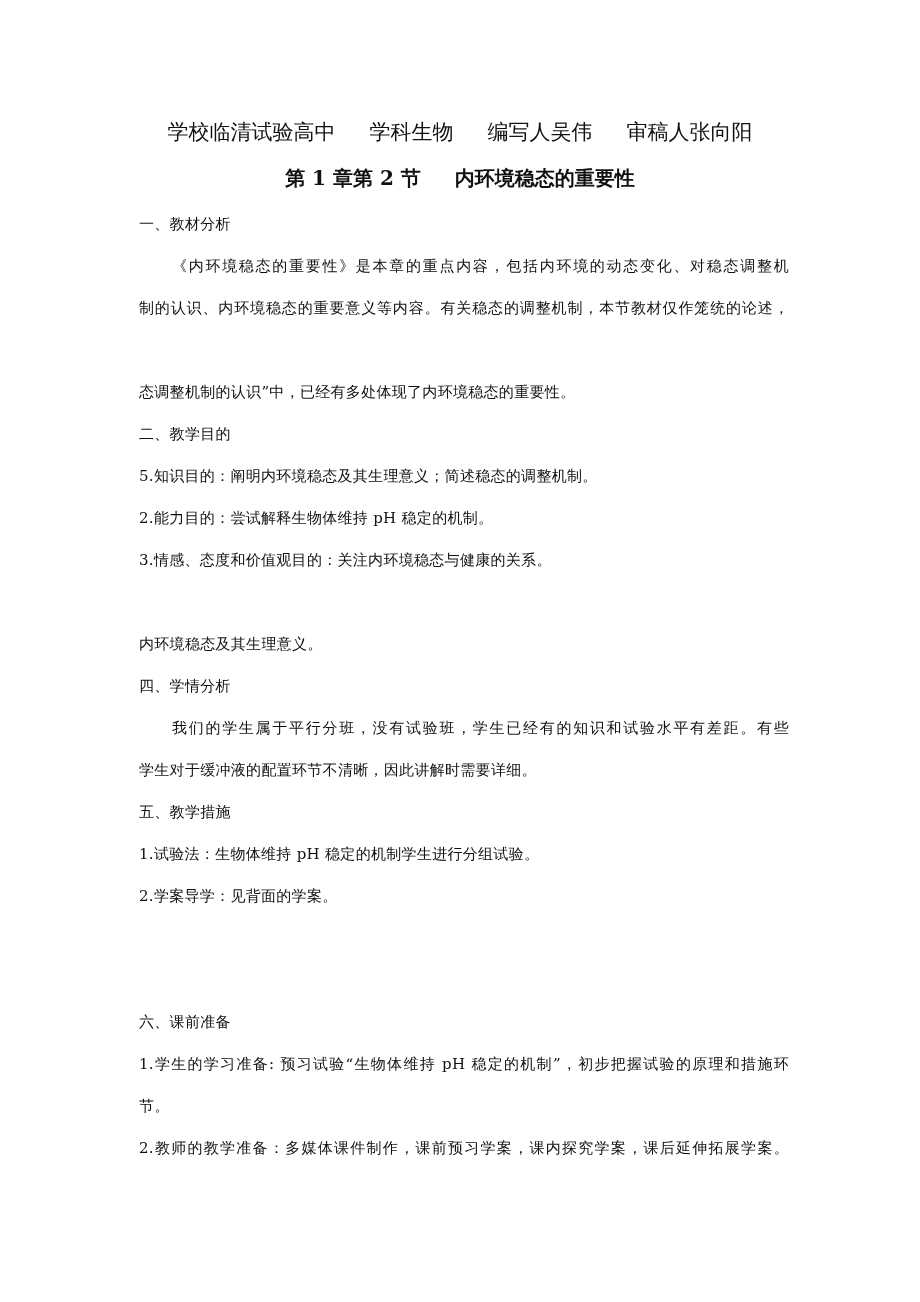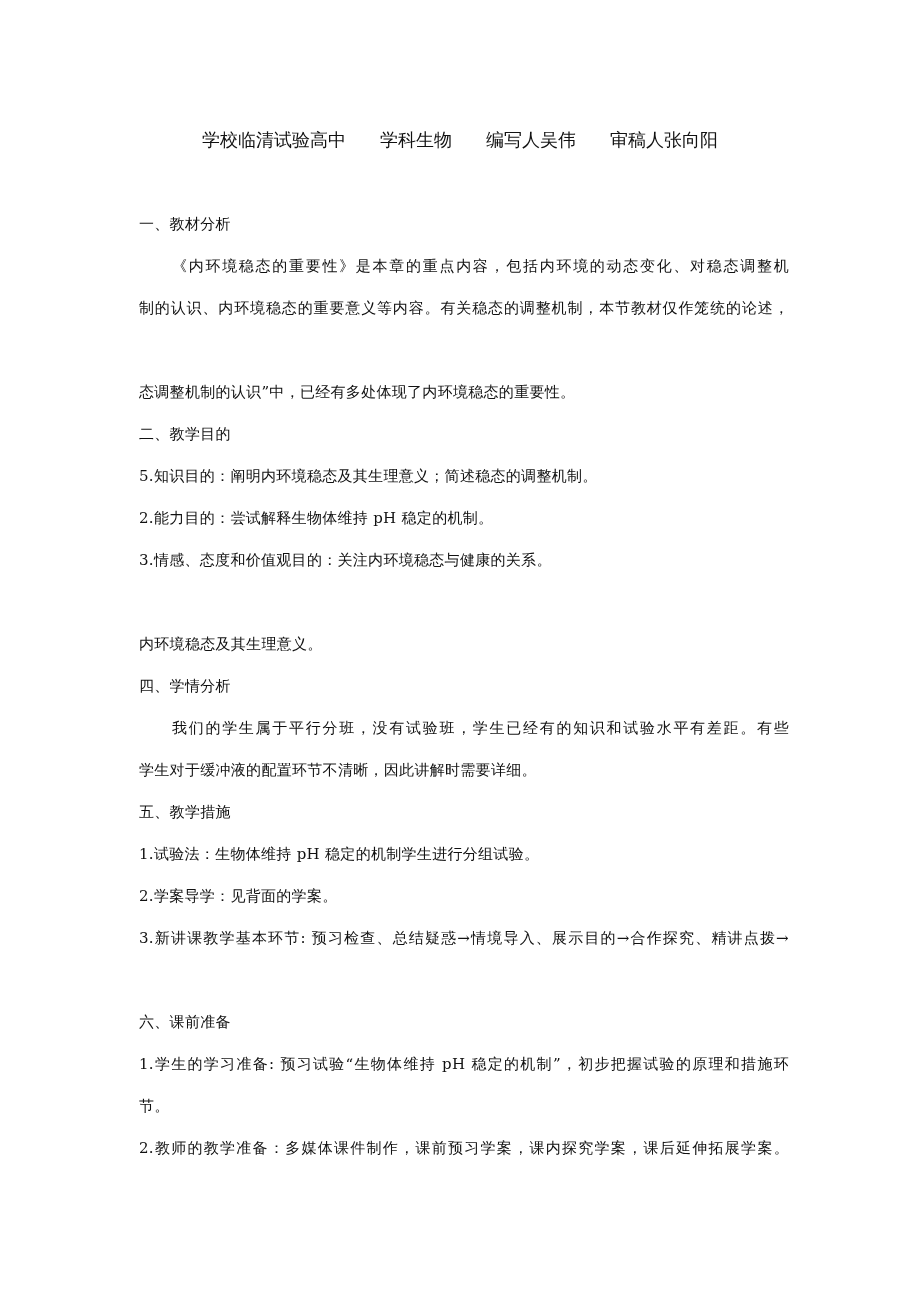--- a/index.html
+++ b/index.html
@@ -30,24 +30,23 @@
       line-height: 20px;
       white-space: nowrap;
       letter-spacing: 0.3px;
     }
     .meta {
       position: absolute;
       top: 121px;
       left: 0;
       width: 920px;
       text-align: center;
-      font-size: 18px;
+      font-size: 21px;
       line-height: 22px;
       white-space: nowrap;
-      margin-top: 8px;
     }
     .meta span { display: inline-block; }
     .meta .gap { width: 34px; }
     .title {
       position: absolute;
       top: 165px;
       left: 0;
       width: 920px;
       text-align: center;
       font-size: 20px;
@@ -65,40 +64,42 @@
   </style>
 </head>
 <body>
 
 <div class="page">
 
   <div class="meta">
     <span>学校临清试验高中</span><span class="gap"></span><span>学科生物</span><span class="gap"></span><span>编写人吴伟</span><span class="gap"></span><span>审稿人张向阳</span>
   </div>
 
+  <div class="title">
+    <span>第 1 章第 2 节</span><span class="gap"></span><span>内环境稳态的重要性</span>
+  </div>
 
   <div class="line" style="top:214px">一、教材分析</div>
   <div class="line indent justify" style="top:256px">《内环境稳态的重要性》是本章的重点内容，包括内环境的动态变化、对稳态调整机</div>
   <div class="line justify" style="top:298px">制的认识、内环境稳态的重要意义等内容。有关稳态的调整机制，本节教材仅作笼统的论述，</div>
   <div class="line" style="top:382px">态调整机制的认识”中，已经有多处体现了内环境稳态的重要性。</div>
 
   <div class="line" style="top:424px">二、教学目的</div>
   <div class="line" style="top:466px">5.知识目的：阐明内环境稳态及其生理意义；简述稳态的调整机制。</div>
   <div class="line" style="top:508px">2.能力目的：尝试解释生物体维持 pH 稳定的机制。</div>
   <div class="line" style="top:550px">3.情感、态度和价值观目的：关注内环境稳态与健康的关系。</div>
 
   <div class="line" style="top:634px">内环境稳态及其生理意义。</div>
 
   <div class="line indent justify" style="top:718px">我们的学生属于平行分班，没有试验班，学生已经有的知识和试验水平有差距。有些</div>
   <div class="line" style="top:676px">四、学情分析</div>
   <div class="line" style="top:760px">学生对于缓冲液的配置环节不清晰，因此讲解时需要详细。</div>
 
   <div class="line" style="top:802px">五、教学措施</div>
   <div class="line" style="top:844px">1.试验法：生物体维持 pH 稳定的机制学生进行分组试验。</div>
   <div class="line" style="top:886px">2.学案导学：见背面的学案。</div>
-  <div class="line justify" style="top:928px">3.新讲课教学基本环节: 预习检查、总结疑惑→情境导入、展示目的→合作探究、精讲点拨→</div>
 
   <div class="line" style="top:1012px">六、课前准备</div>
   <div class="line justify" style="top:1054px">1.学生的学习准备: 预习试验“生物体维持 pH 稳定的机制”，初步把握试验的原理和措施环</div>
   <div class="line" style="top:1096px">节。</div>
   <div class="line justify" style="top:1138px">2.教师的教学准备：多媒体课件制作，课前预习学案，课内探究学案，课后延伸拓展学案。</div>
 
 </div>
 
 </body></html>

